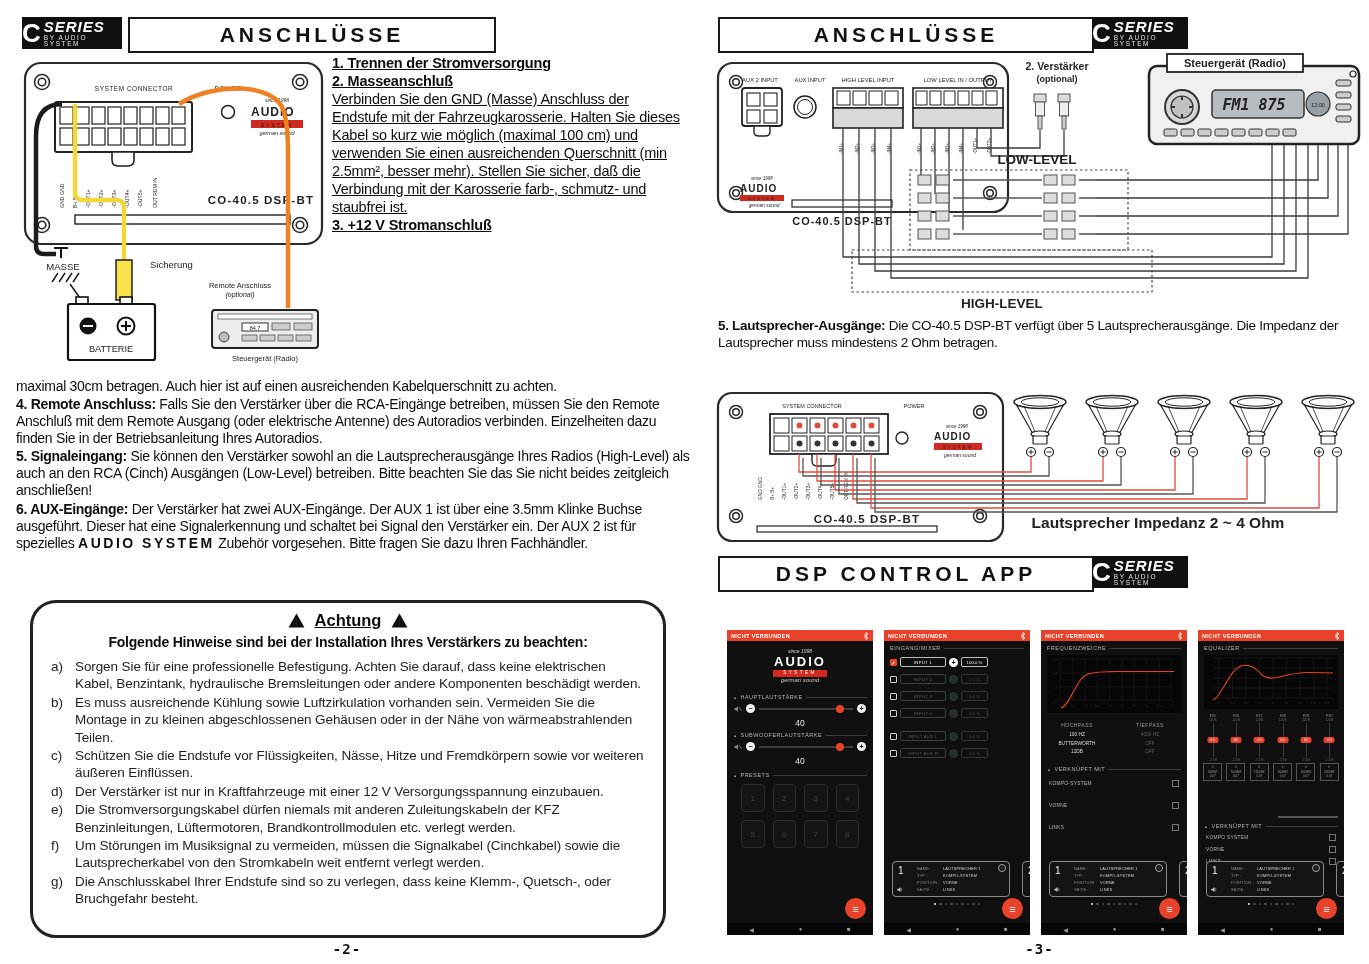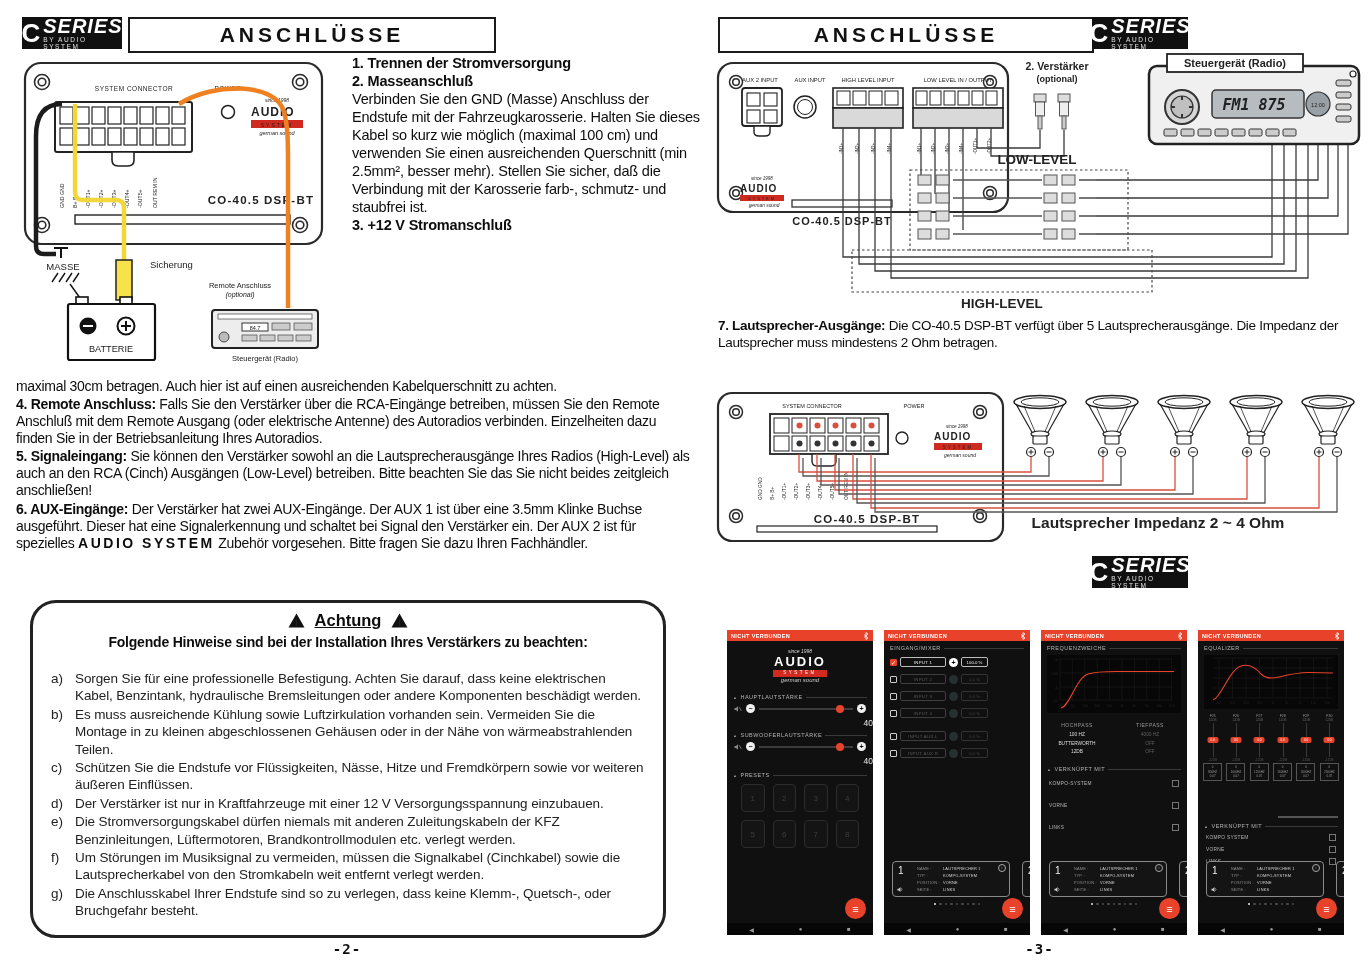--- a/index.html
+++ b/index.html
@@ -3,50 +3,50 @@
 <meta charset="utf-8">
 <style>
   html,body{margin:0;padding:0;background:#fff;}
   #page{position:relative;width:1369px;height:964px;background:#fff;font-family:"Liberation Sans",sans-serif;color:#0d0d0d;overflow:hidden;}
   .abs{position:absolute;}
   
   .hdr-box{border:2.5px solid #1a1a1a;background:#fff;display:flex;align-items:center;justify-content:center;font-weight:bold;font-size:21px;letter-spacing:4px;color:#111;}
   .logo-box{background:#101010;color:#fff;display:flex;align-items:center;justify-content:center;gap:3px;}
   .logo-c{font-size:26px;font-weight:bold;line-height:1;}
   .logo-col{display:flex;flex-direction:column;line-height:1;}
-  .logo-series{font-style:italic;font-weight:bold;font-size:20px;letter-spacing:1px;}
+  .logo-series{font-style:italic;font-weight:bold;font-size:15px;letter-spacing:1px;}
   .logo-by{font-size:6.5px;letter-spacing:1.6px;color:#e5e5e5;margin-top:1px;}
   
   .bt{font-size:14.5px;line-height:1.24;letter-spacing:-0.2px;}
   .bt2{font-size:14px;line-height:1.22;letter-spacing:-0.3px;}
   .bt3{font-size:13.5px;line-height:1.25;letter-spacing:-0.3px;}
   .bh{font-weight:bold;}
   .brandtxt{font-weight:bold;letter-spacing:2.5px;}
   .para{margin:0 0 1px 0;}
   
   .warnbox{border:3px solid #222;border-radius:26px;padding:8px 18px 6px 18px;background:#fff;}
   .warn-title{display:flex;align-items:center;justify-content:center;gap:10px;font-size:16.5px;font-weight:bold;}
   .warn-title u{text-decoration:underline;}
-  .warn-sub{text-align:center;font-weight:bold;font-size:14px;margin:4px 0 20px 0;letter-spacing:-0.2px;}
+  .warn-sub{text-align:center;font-weight:bold;font-size:14px;margin:4px 0 8px 0;letter-spacing:-0.2px;}
   .witem{display:grid;grid-template-columns:24px 1fr;font-size:13.5px;line-height:1.29;margin-bottom:1px;letter-spacing:-0.1px;color:#222;}
   .pgnum{font-family:"DejaVu Sans Mono",monospace;font-weight:bold;font-size:14px;letter-spacing:1px;text-align:center;}
   svg{font-family:"Liberation Sans",sans-serif;}
   svg text{fill:#222;}
   
   .phone{position:absolute;top:630px;width:146px;height:305px;background:#101010;overflow:hidden;}
   .phdr{position:absolute;top:0;left:0;right:0;height:11px;background:#e8432a;display:flex;align-items:center;justify-content:space-between;padding:0 4px;box-sizing:border-box;}
   .phdr span{font-size:5.5px;font-weight:bold;color:#fff;letter-spacing:.4px;}
   .ptitle{position:absolute;left:6px;right:6px;display:flex;align-items:center;gap:3px;color:#b5b5b5;font-size:5.5px;letter-spacing:.5px;}
   .ptitle::after{content:"";flex:1;height:1px;background:#3a3a3a;}
   .tri{font-size:4px;color:#999;}
   .srow{position:absolute;left:7px;right:7px;display:flex;align-items:center;gap:4px;}
   .cbtn{width:9px;height:9px;border-radius:50%;background:#f0f0f0;color:#111;font-size:7px;line-height:9px;text-align:center;font-weight:bold;}
   .track{flex:1;height:2px;background:#3c3c3c;position:relative;}
   .knob{position:absolute;right:10%;top:-3px;width:8px;height:8px;border-radius:50%;background:#e8432a;}
-  .pval{position:absolute;left:0;right:0;text-align:right;color:#e8e8e8;font-size:8.5px;}
+  .pval{position:absolute;left:0;right:0;text-align:center;color:#e8e8e8;font-size:8.5px;}
   .pgrid{position:absolute;left:14px;right:14px;display:grid;grid-template-columns:repeat(4,1fr);gap:8px;}
   .pbtn{height:26px;border:1px solid #2c2c2c;border-radius:4px;color:#3e3e3e;font-size:8px;display:flex;align-items:center;justify-content:center;background:#141414;}
   .fab{position:absolute;right:7px;bottom:16px;width:21px;height:21px;border-radius:50%;background:#e8432a;display:flex;align-items:center;justify-content:center;color:#fff;font-size:11px;font-weight:bold;}
   .nav{position:absolute;bottom:0;left:0;right:0;height:12px;background:#060606;display:flex;justify-content:space-around;align-items:center;color:#9a9a9a;font-size:6px;}
   .mrow{position:absolute;left:6px;right:6px;height:12px;display:flex;align-items:center;gap:3px;}
   .chk{width:7px;height:7px;border:1px solid #cfcfcf;border-radius:1px;box-sizing:border-box;}
   .chk.on{background:#e8432a;border-color:#e8432a;color:#fff;font-size:6px;line-height:7px;text-align:center;}
   .lbox{width:46px;height:10px;border:1px solid #3f3f3f;border-radius:2px;font-size:4.3px;color:#5a5a5a;display:flex;align-items:center;justify-content:center;letter-spacing:.3px;box-sizing:border-box;}
   .lbox.b{border-color:#bdbdbd;color:#eee;}
   .dotbtn{width:9px;height:9px;border-radius:50%;background:#273030;}
@@ -199,21 +199,21 @@
       <rect x="280" y="271" width="18" height="7" fill="#ccc" stroke="#555" stroke-width="0.8"></rect>
       <circle cx="210" cy="285" r="5" fill="#bbb" stroke="#444" stroke-width="1"></circle>
       <rect x="228" y="283" width="15" height="6" fill="#ccc" stroke="#555" stroke-width="0.8"></rect>
         <rect x="246" y="283" width="15" height="6" fill="#ccc" stroke="#555" stroke-width="0.8"></rect>
         <rect x="264" y="283" width="15" height="6" fill="#ccc" stroke="#555" stroke-width="0.8"></rect>
         <rect x="282" y="283" width="15" height="6" fill="#ccc" stroke="#555" stroke-width="0.8"></rect>
     </g>
     <text x="251" y="309" font-size="7.5" text-anchor="middle">Steuergerät (Radio)</text>
   </svg>
 
-  <div class="abs bt" style="left:352px;top:55px;width:356px;">
+  <div class="abs bt" style="left:332px;top:55px;width:356px;text-decoration:underline;">
     <div class="bh">1. Trennen der Stromversorgung</div>
     <div class="bh">2. Masseanschluß</div>
     <div>Verbinden Sie den GND (Masse) Anschluss der Endstufe mit der Fahrzeugkarosserie. Halten Sie dieses Kabel so kurz wie möglich (maximal 100 cm) und verwenden Sie einen ausreichenden Querschnitt (min 2.5mm², besser mehr). Stellen Sie sicher, daß die Verbindung mit der Karosserie farb-, schmutz- und staubfrei ist.</div>
     <div class="bh">3. +12 V Stromanschluß</div>
   </div>
 
   <div class="abs bt2" style="left:16px;top:378px;width:680px;">
     <div class="para">maximal 30cm betragen. Auch hier ist auf einen ausreichenden Kabelquerschnitt zu achten.</div>
     <div class="para"><span class="bh">4. Remote Anschluss:</span> <span>Falls Sie den Verstärker über die RCA-Eingänge betreiben, müssen Sie den Remote Anschluß mit dem Remote Ausgang (oder elektrische Antenne) des Autoradios verbinden. Einzelheiten dazu finden Sie in der Betriebsanleitung Ihres Autoradios.</span></div>
     <div class="para"><span class="bh">5. Signaleingang:</span> <span>Sie können den Verstärker sowohl an die Lautsprecherausgänge Ihres Radios (High-Level) als auch an den RCA (Cinch) Ausgängen (Low-Level) betreiben. Bitte beachten Sie das Sie nicht beides zeitgleich anschließen!</span></div>
@@ -444,21 +444,21 @@
           <rect x="503" y="77" width="13" height="7" rx="1.5"></rect>
           <rect x="520" y="77" width="13" height="7" rx="1.5"></rect>
           <rect x="537" y="77" width="13" height="7" rx="1.5"></rect>
           <rect x="554" y="77" width="13" height="7" rx="1.5"></rect>
           <rect x="571" y="77" width="13" height="7" rx="1.5"></rect>
       </g>
     </g>
   </svg>
 
   <div class="abs bt3" style="left:718px;top:318px;width:648px;">
-    <div class="para"><span class="bh">7. Lautsprecher-Ausgänge:</span> <span>Die CO-40.5 DSP-BT verfügt über 5 Lautsprecherausgänge. Die Impedanz der Lautsprecher muss mindestens 2 Ohm betragen.</span></div>
+    <div class="para"><span class="bh">5. Lautsprecher-Ausgänge:</span> <span>Die CO-40.5 DSP-BT verfügt über 5 Lautsprecherausgänge. Die Impedanz der Lautsprecher muss mindestens 2 Ohm betragen.</span></div>
   </div>
 
   <svg class="abs" style="left:712px;top:388px;" width="655" height="160" viewBox="0 0 655 160">
     <rect x="6" y="5" width="285" height="148" rx="14" fill="#fff" stroke="#2a2a2a" stroke-width="2.2"></rect>
     <g stroke="#2a2a2a" fill="none" stroke-width="1.5">
       <circle cx="24" cy="24" r="6.5"></circle>
         <circle cx="24" cy="24" r="3.3"></circle>
       <circle cx="268" cy="24" r="6.5"></circle>
         <circle cx="268" cy="24" r="3.3"></circle>
       <circle cx="24" cy="128" r="6.5"></circle>
@@ -603,20 +603,23 @@
           <circle cx="607" cy="64" r="4.5" stroke-width="1.2"></circle>
           <line x1="604.5" y1="64" x2="609.5" y2="64" stroke-width="1"></line>
           <line x1="607" y1="61.5" x2="607" y2="66.5" stroke-width="1"></line>
           <circle cx="625" cy="64" r="4.5" stroke-width="1.2"></circle>
           <line x1="622.5" y1="64" x2="627.5" y2="64" stroke-width="1"></line>
         </g>
     </g>
     <text x="446" y="140" font-size="15.5" font-weight="bold" text-anchor="middle">Lautsprecher Impedanz 2 ~ 4 Ohm</text>
   </svg>
 
+  <div class="abs hdr-box" style="left:718px;top:556px;width:372px;height:32px;">
+    <span>DSP CONTROL APP</span>
+  </div>
   <div class="abs logo-box" style="left:1092px;top:556px;width:96px;height:32px;">
     <span class="logo-c">C</span>
     <div class="logo-col">
         <span class="logo-series">SERIES</span>
         <span class="logo-by">BY AUDIO SYSTEM</span>
       </div>
   </div>
 
   <div class="phone" style="left:727px;">
     <div class="phdr">

